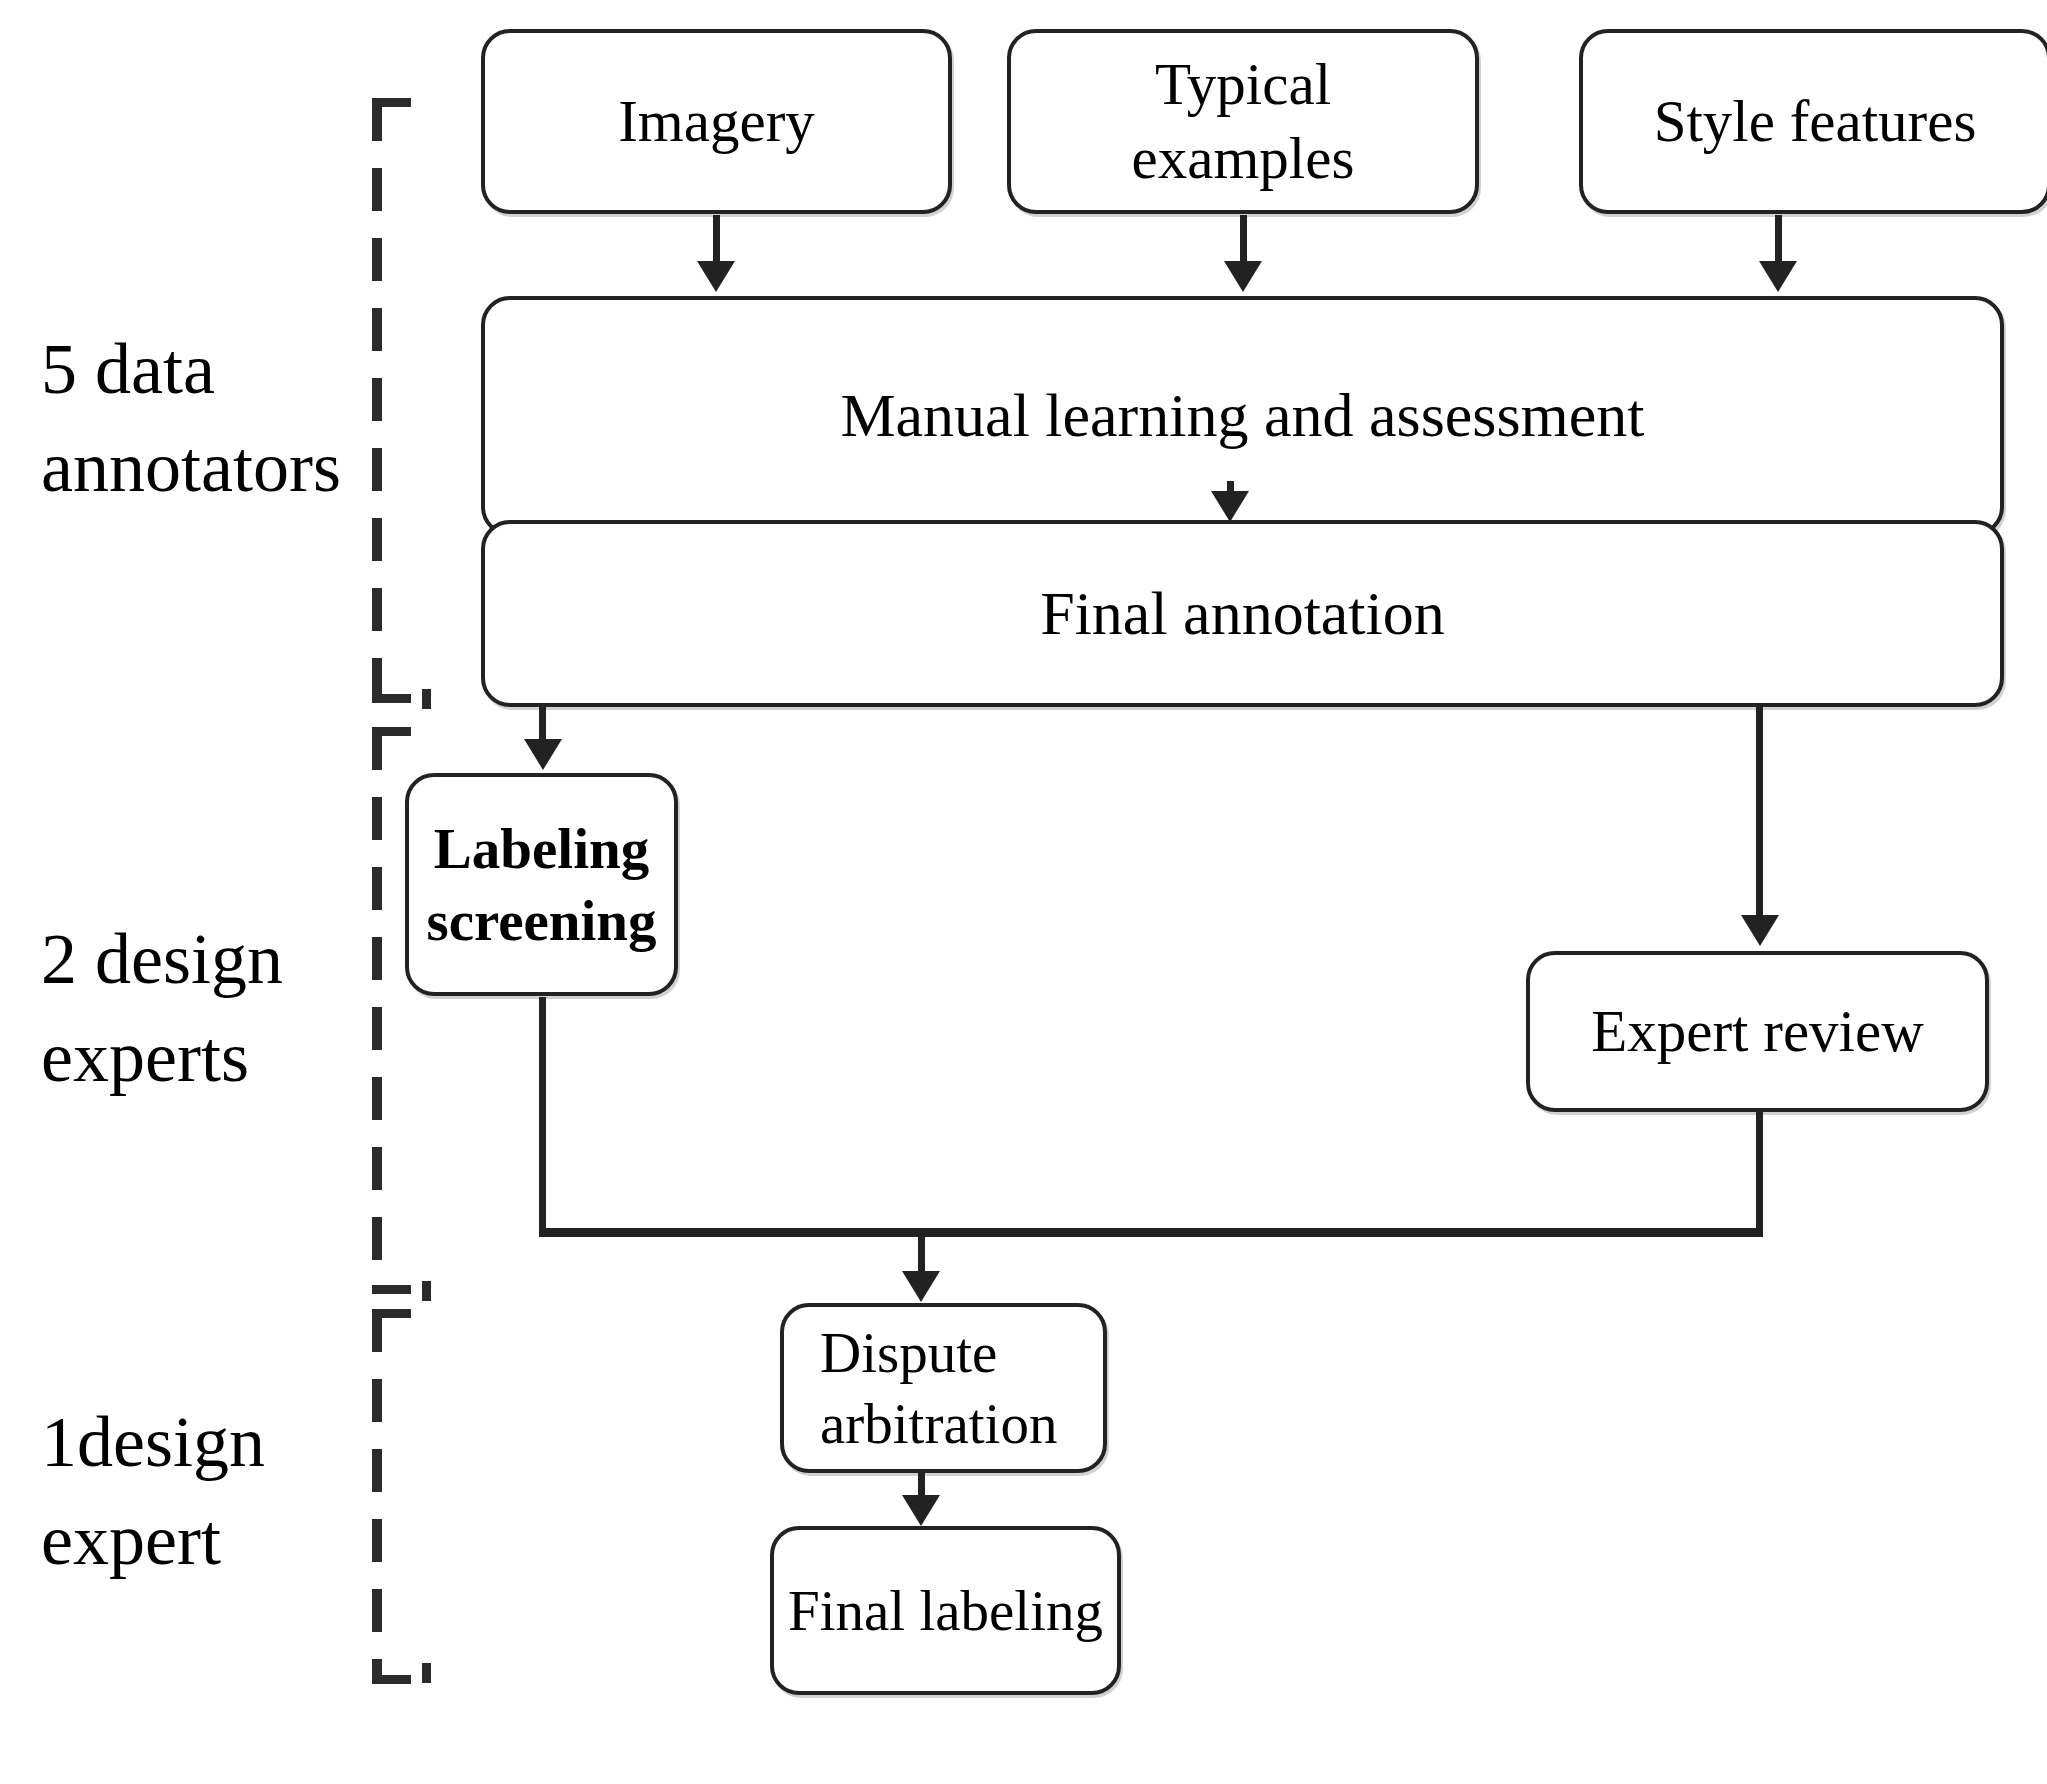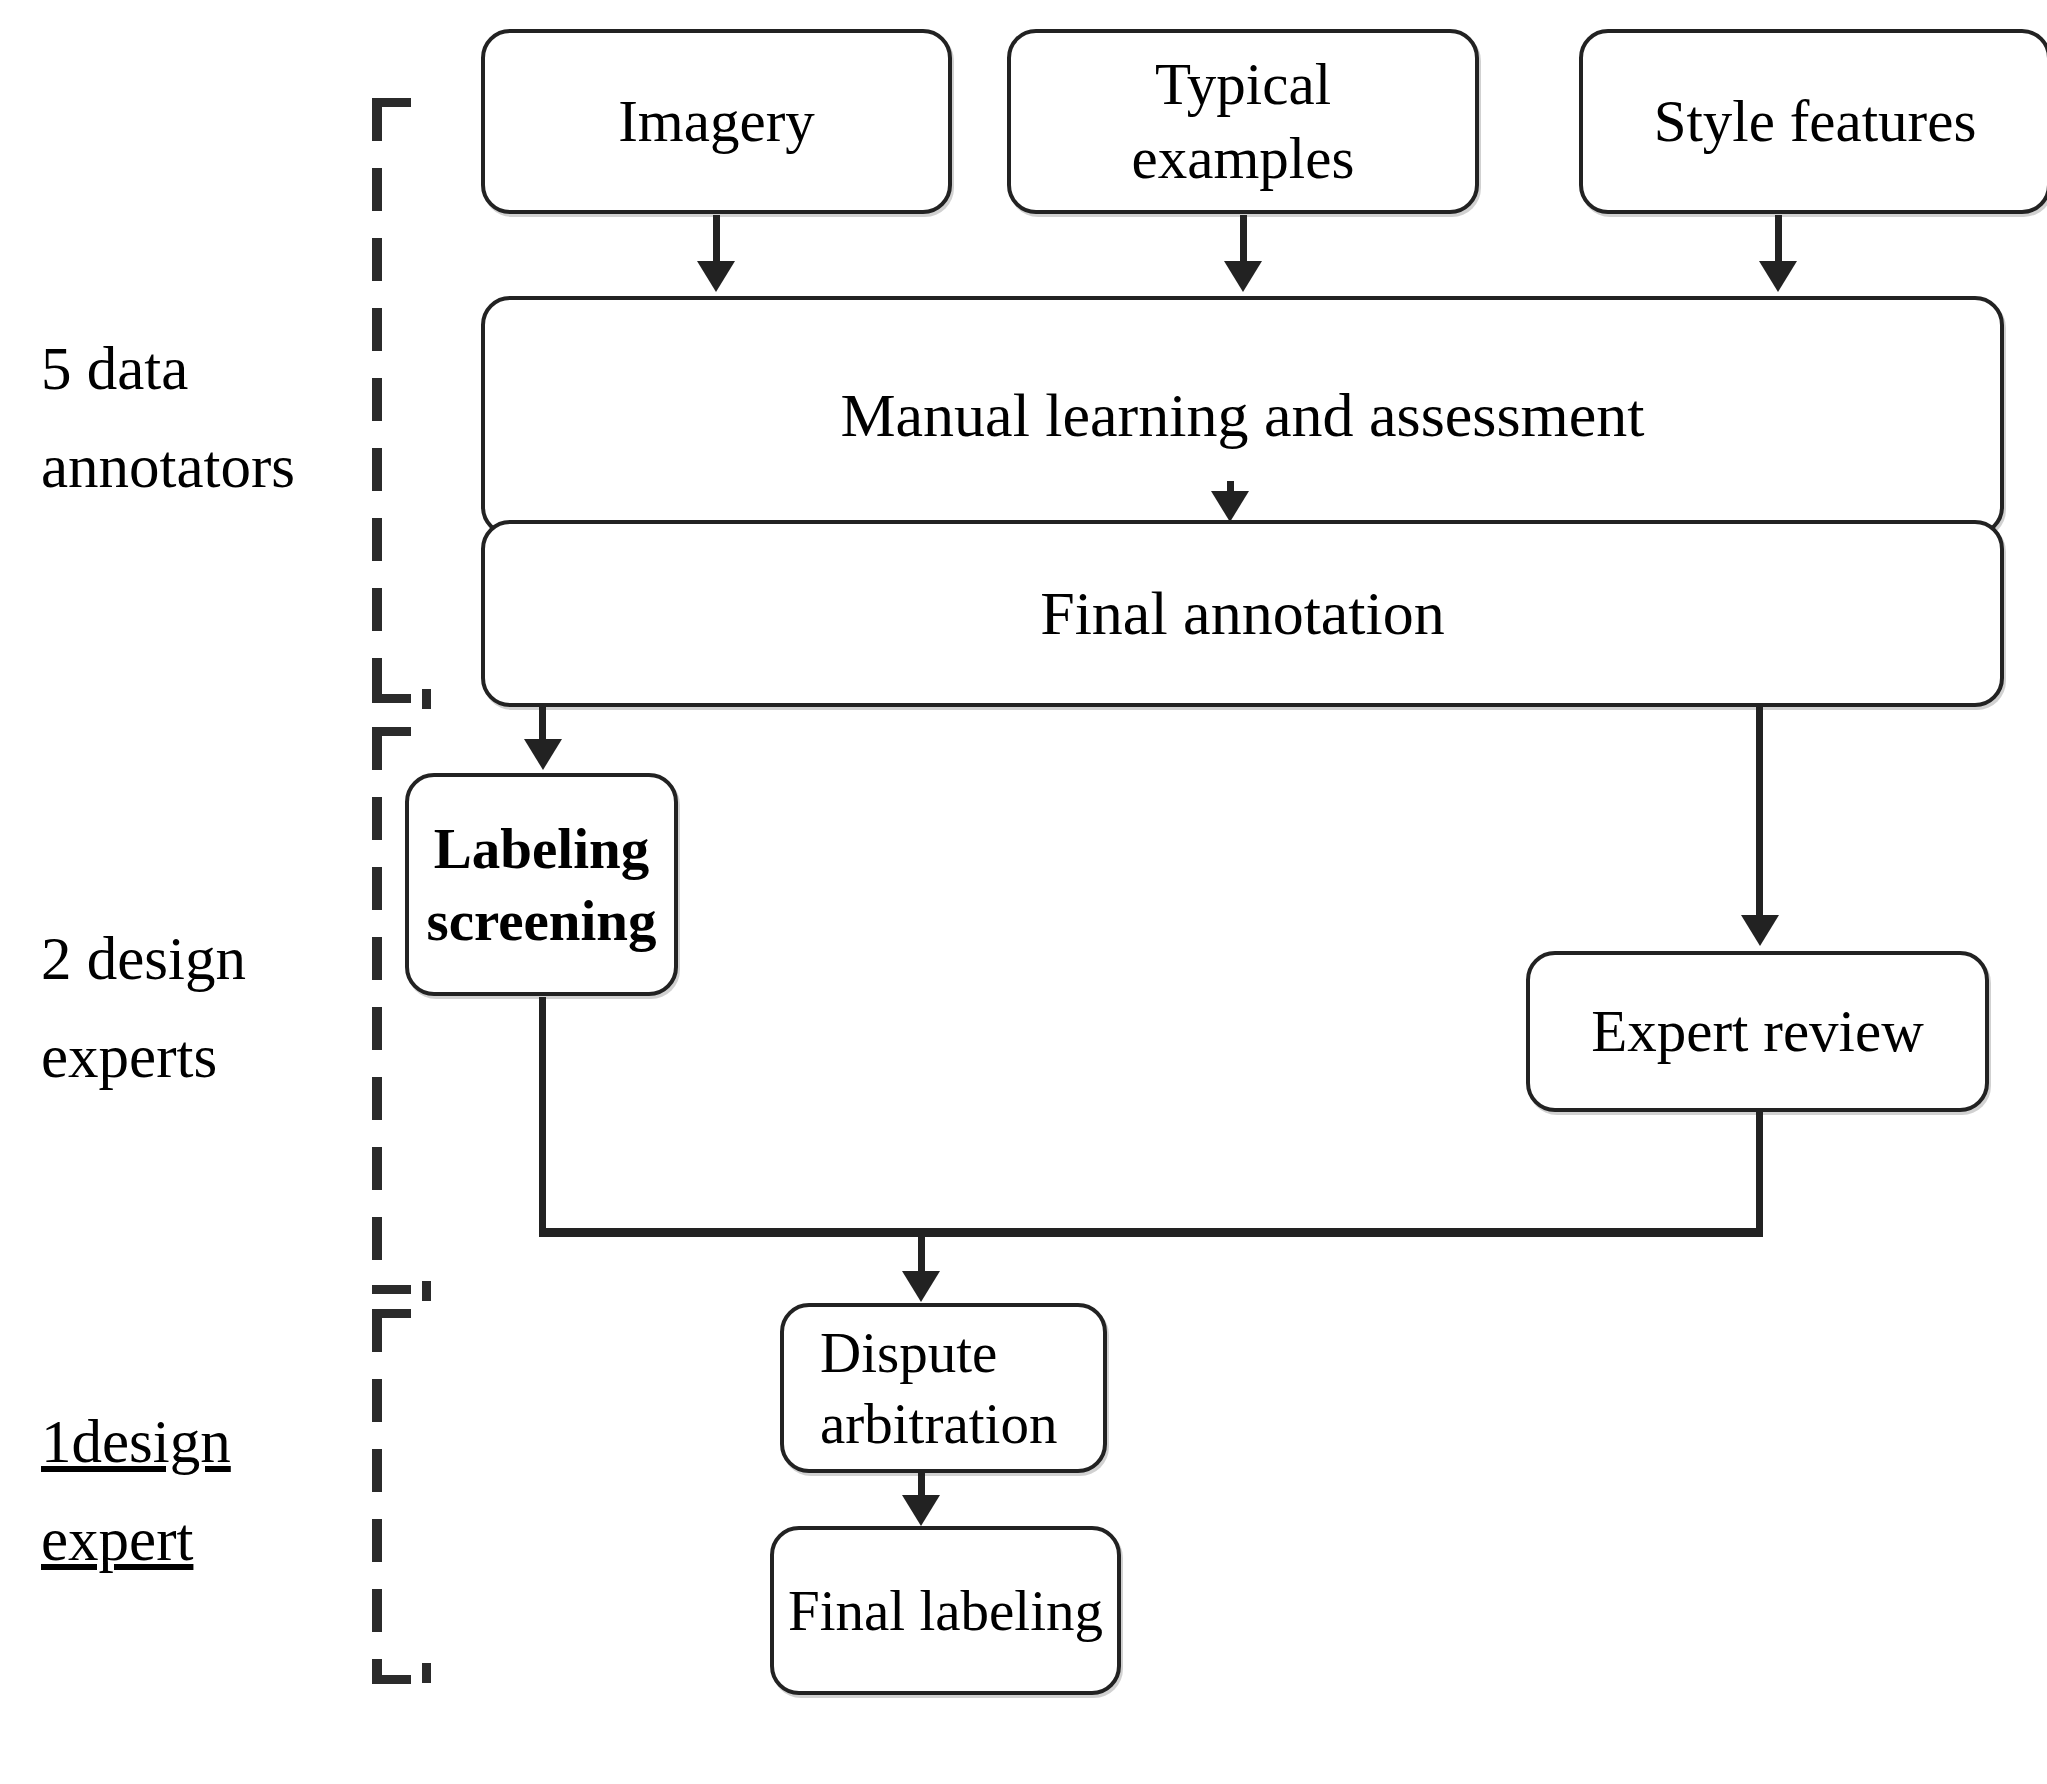--- a/index.html
+++ b/index.html
@@ -47,21 +47,21 @@
   
   .dashseg{
     position:absolute;left:372px;width:9.8px;
     background:repeating-linear-gradient(180deg,#2b2b2b 0px,#2b2b2b 43px,transparent 43px,transparent 70px);
   }
   .tick{position:absolute;left:372px;width:39px;height:8.8px;background:#2b2b2b;}
   .dot{position:absolute;width:8.8px;height:19.5px;background:#2b2b2b;}
   
   .sec-label{
     position:absolute;left:41px;width:327px;
-    font-size:61px;line-height:98px;
+    font-size:72px;line-height:98px;
     white-space:pre-line;
   }
 </style>
 </head>
 <body>
 
 <div class="canvas">
 
   <div class="dashseg" style="top:98px;height:600px;"></div>
   <div class="dashseg" style="top:727px;height:564px;"></div>
@@ -73,21 +73,21 @@
   <div class="tick" style="top:1309px;"></div>
   <div class="tick" style="top:1675px;"></div>
   <div class="dot" style="left:422px;top:689px;"></div>
   <div class="dot" style="left:422px;top:1281px;"></div>
   <div class="dot" style="left:422px;top:1663px;"></div>
 
   <div class="sec-label" style="top:320px;">5 data
 annotators</div>
   <div class="sec-label" style="top:910px;">2 design
 experts</div>
-  <div class="sec-label" style="top:1393px;text-decoration:underline;">1design
+  <div class="sec-label" style="top:1393px;">1design
 expert</div>
 
   <div class="node" style="left:1007px;top:29px;width:472px;height:185px;">Typical
 examples</div>
   <div class="node" style="left:481px;top:29px;width:471px;height:185px;">Imagery</div>
   <div class="node" style="left:1543px;top:29px;width:472px;height:185px;margin-left:36px;">Style features</div>
 
   <div class="shaft vshaft" style="left:713px;top:215px;height:49px;"></div>
   <div class="head" style="left:697px;top:261px;"></div>
   <div class="shaft vshaft" style="left:1240px;top:215px;height:49px;"></div>

